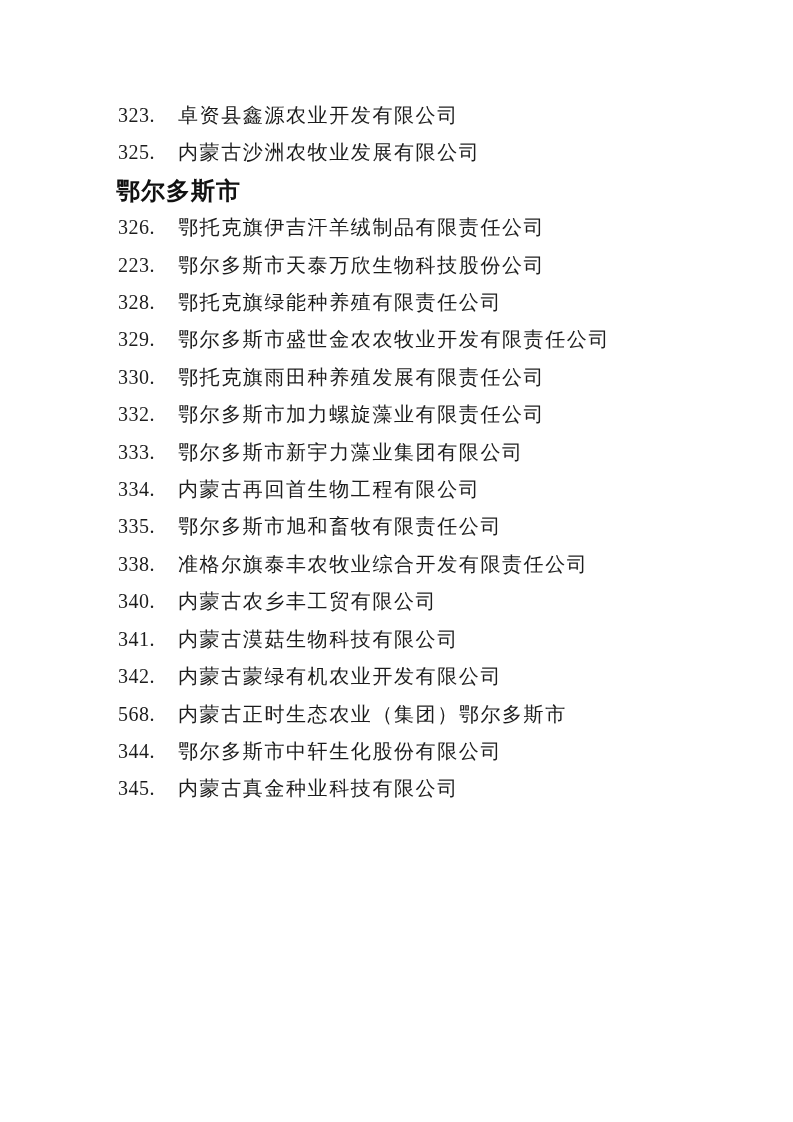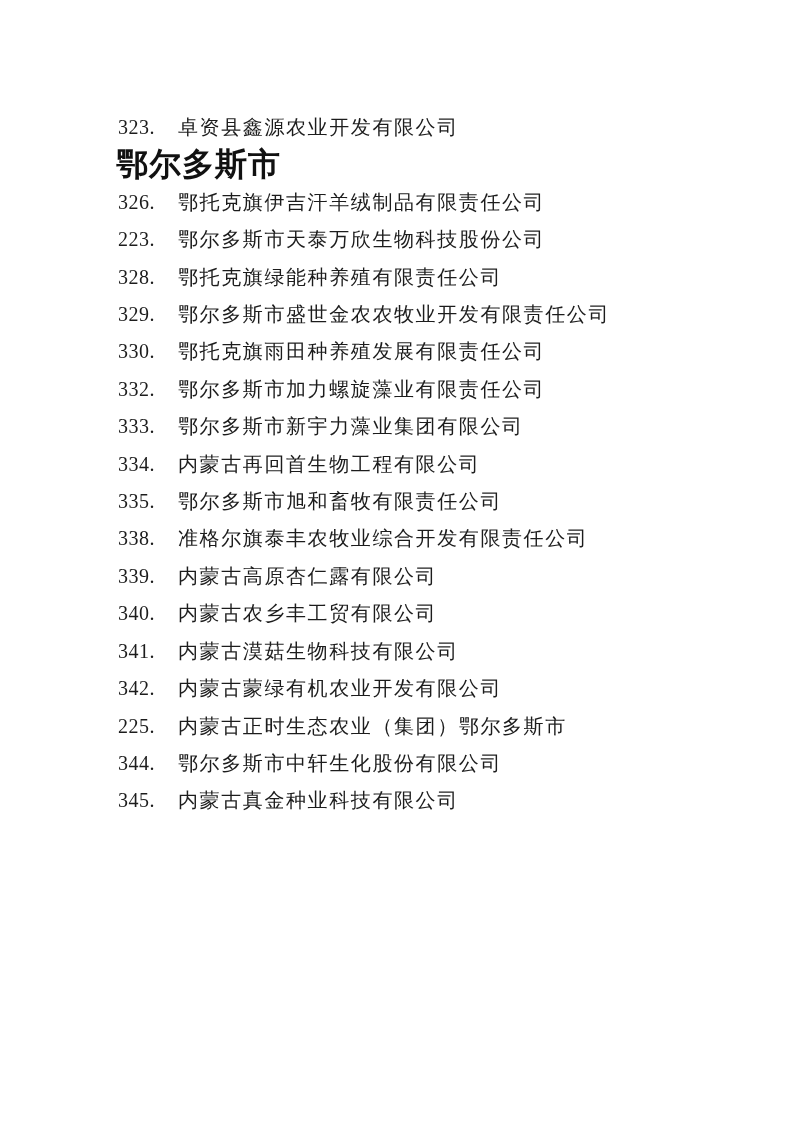--- a/index.html
+++ b/index.html
@@ -11,21 +11,20 @@
     position: relative;
     width: 793px;
     height: 1122px;
     background: #ffffff;
     overflow: hidden;
     font-family: "Liberation Serif", "DejaVu Serif", serif;
     color: #1c1c1c;
   }
   .content {
     padding: 97px 40px 0 118px;
-    margin-top: 12px;
   }
   .row {
     line-height: 37.4px;
     font-size: 20px;
     white-space: nowrap;
   }
   .row .num {
     display: inline-block;
     width: 60px;
     letter-spacing: 0.5px;
@@ -35,34 +34,35 @@
   }
   .row.marked {
     margin-left: -8px;
   }
   .row.marked .num {
     width: 82px;
   }
   .row.heading {
     font-family: "Liberation Sans", "DejaVu Sans", sans-serif;
     font-weight: 700;
-    font-size: 32px;
+    font-size: 24px;
     letter-spacing: 1px;
     margin-left: -2px;
     color: #111111;
   }
 </style>
 </head>
 <body>
 
 <div class="page">
   <div class="content" id="company-list">
   <div class="row item"><span class="num">323.</span><span class="name">卓资县鑫源农业开发有限公司</span></div>
 
 
+  <div class="row item"><span class="num">325.</span><span class="name">内蒙古沙洲农牧业发展有限公司</span></div>
 
   <div class="row heading">鄂尔多斯市</div>
 
   <div class="row item"><span class="num">326.</span><span class="name">鄂托克旗伊吉汗羊绒制品有限责任公司</span></div>
 
   <div class="row item"><span class="num">223.</span><span class="name">鄂尔多斯市天泰万欣生物科技股份公司</span></div>
 
   <div class="row item"><span class="num">328.</span><span class="name">鄂托克旗绿能种养殖有限责任公司</span></div>
 
   <div class="row item"><span class="num">329.</span><span class="name">鄂尔多斯市盛世金农农牧业开发有限责任公司</span></div>
@@ -75,27 +75,26 @@
   <div class="row item"><span class="num">333.</span><span class="name">鄂尔多斯市新宇力藻业集团有限公司</span></div>
 
   <div class="row item"><span class="num">334.</span><span class="name">内蒙古再回首生物工程有限公司</span></div>
 
   <div class="row item"><span class="num">335.</span><span class="name">鄂尔多斯市旭和畜牧有限责任公司</span></div>
 
 
 
   <div class="row item"><span class="num">338.</span><span class="name">准格尔旗泰丰农牧业综合开发有限责任公司</span></div>
 
-  <div class="row item"><span class="num">339.</span><span class="name">内蒙古高原杏仁露有限公司</span></div>
 
   <div class="row item"><span class="num">340.</span><span class="name">内蒙古农乡丰工贸有限公司</span></div>
 
   <div class="row item"><span class="num">341.</span><span class="name">内蒙古漠菇生物科技有限公司</span></div>
 
   <div class="row item"><span class="num">342.</span><span class="name">内蒙古蒙绿有机农业开发有限公司</span></div>
 
-  <div class="row item"><span class="num">225.</span><span class="name">内蒙古正时生态农业（集团）鄂尔多斯市</span></div>
+  <div class="row item"><span class="num">568.</span><span class="name">内蒙古正时生态农业（集团）鄂尔多斯市</span></div>
 
   <div class="row item"><span class="num">344.</span><span class="name">鄂尔多斯市中轩生化股份有限公司</span></div>
 
   <div class="row item"><span class="num">345.</span><span class="name">内蒙古真金种业科技有限公司</span></div>
 </div>
 </div>
 
 </body></html>

